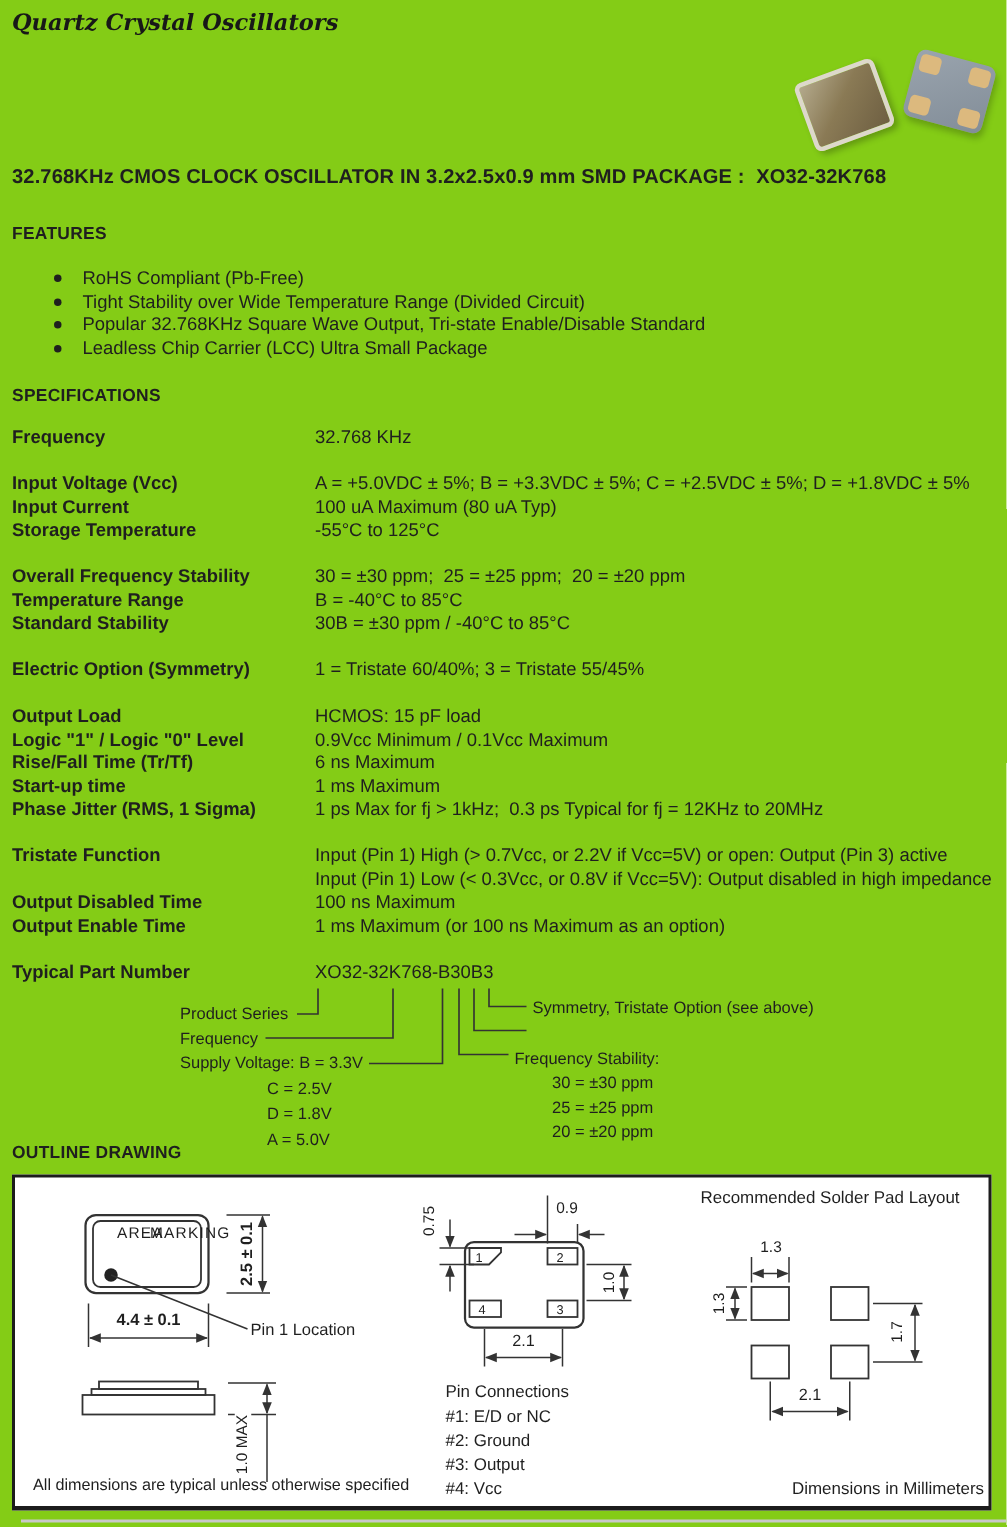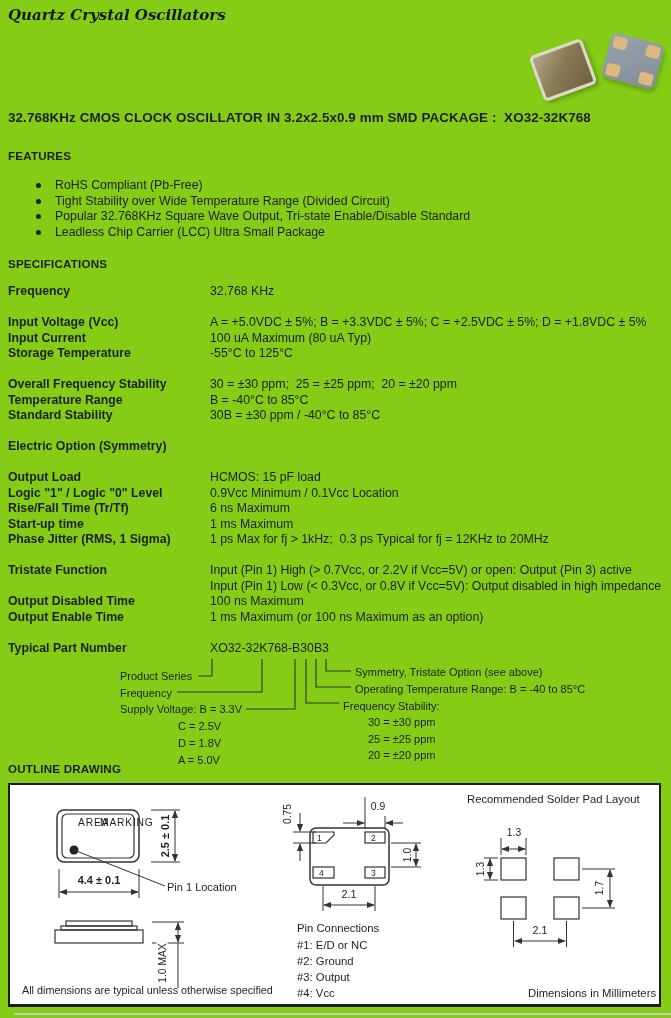--- a/index.html
+++ b/index.html
@@ -119,30 +119,31 @@
           <span class="sval">B = -40°C to 85°C</span>
         </div>
       <div class="srow">
           <span class="slabel">Standard Stability</span>
           <span class="sval">30B = ±30 ppm / -40°C to 85°C</span>
         </div>
     </div>
     <div class="group">
       <div class="srow">
           <span class="slabel">Electric Option (Symmetry)</span>
+          <span class="sval">1 = Tristate 60/40%; 3 = Tristate 55/45%</span>
         </div>
     </div>
     <div class="group">
       <div class="srow">
           <span class="slabel">Output Load</span>
           <span class="sval">HCMOS: 15 pF load</span>
         </div>
       <div class="srow">
           <span class="slabel">Logic "1" / Logic "0" Level</span>
-          <span class="sval">0.9Vcc Minimum / 0.1Vcc Location</span>
+          <span class="sval">0.9Vcc Minimum / 0.1Vcc Maximum</span>
         </div>
       <div class="srow">
           <span class="slabel">Rise/Fall Time (Tr/Tf)</span>
           <span class="sval">6 ns Maximum</span>
         </div>
       <div class="srow">
           <span class="slabel">Start-up time</span>
           <span class="sval">1 ms Maximum</span>
         </div>
       <div class="srow">
@@ -184,21 +185,20 @@
         <path d="M326,4 V16 H351"></path>
       </g>
     </svg>
     <span style="left:120px;top:15px;">Product Series</span>
     <span style="left:120px;top:32px;">Frequency</span>
     <span style="left:120px;top:48px;">Supply Voltage: B = 3.3V</span>
     <span style="left:178px;top:65px;">C = 2.5V</span>
     <span style="left:178px;top:82px;">D = 1.8V</span>
     <span style="left:178px;top:99px;">A = 5.0V</span>
     <span style="left:355px;top:11px;">Symmetry, Tristate Option (see above)</span>
-    <span style="left:355px;top:28px;">Operating Temperature Range: B = -40 to 85°C</span>
     <span style="left:343px;top:45px;">Frequency Stability:</span>
     <span style="left:368px;top:61px;">30 = ±30 ppm</span>
     <span style="left:368px;top:78px;">25 = ±25 ppm</span>
     <span style="left:368px;top:94px;">20 = ±20 ppm</span>
   </div>
 
   <div class="abs h2 outline-head">OUTLINE DRAWING</div>
 
   <div class="abs obox">
     <svg width="649" height="216">

